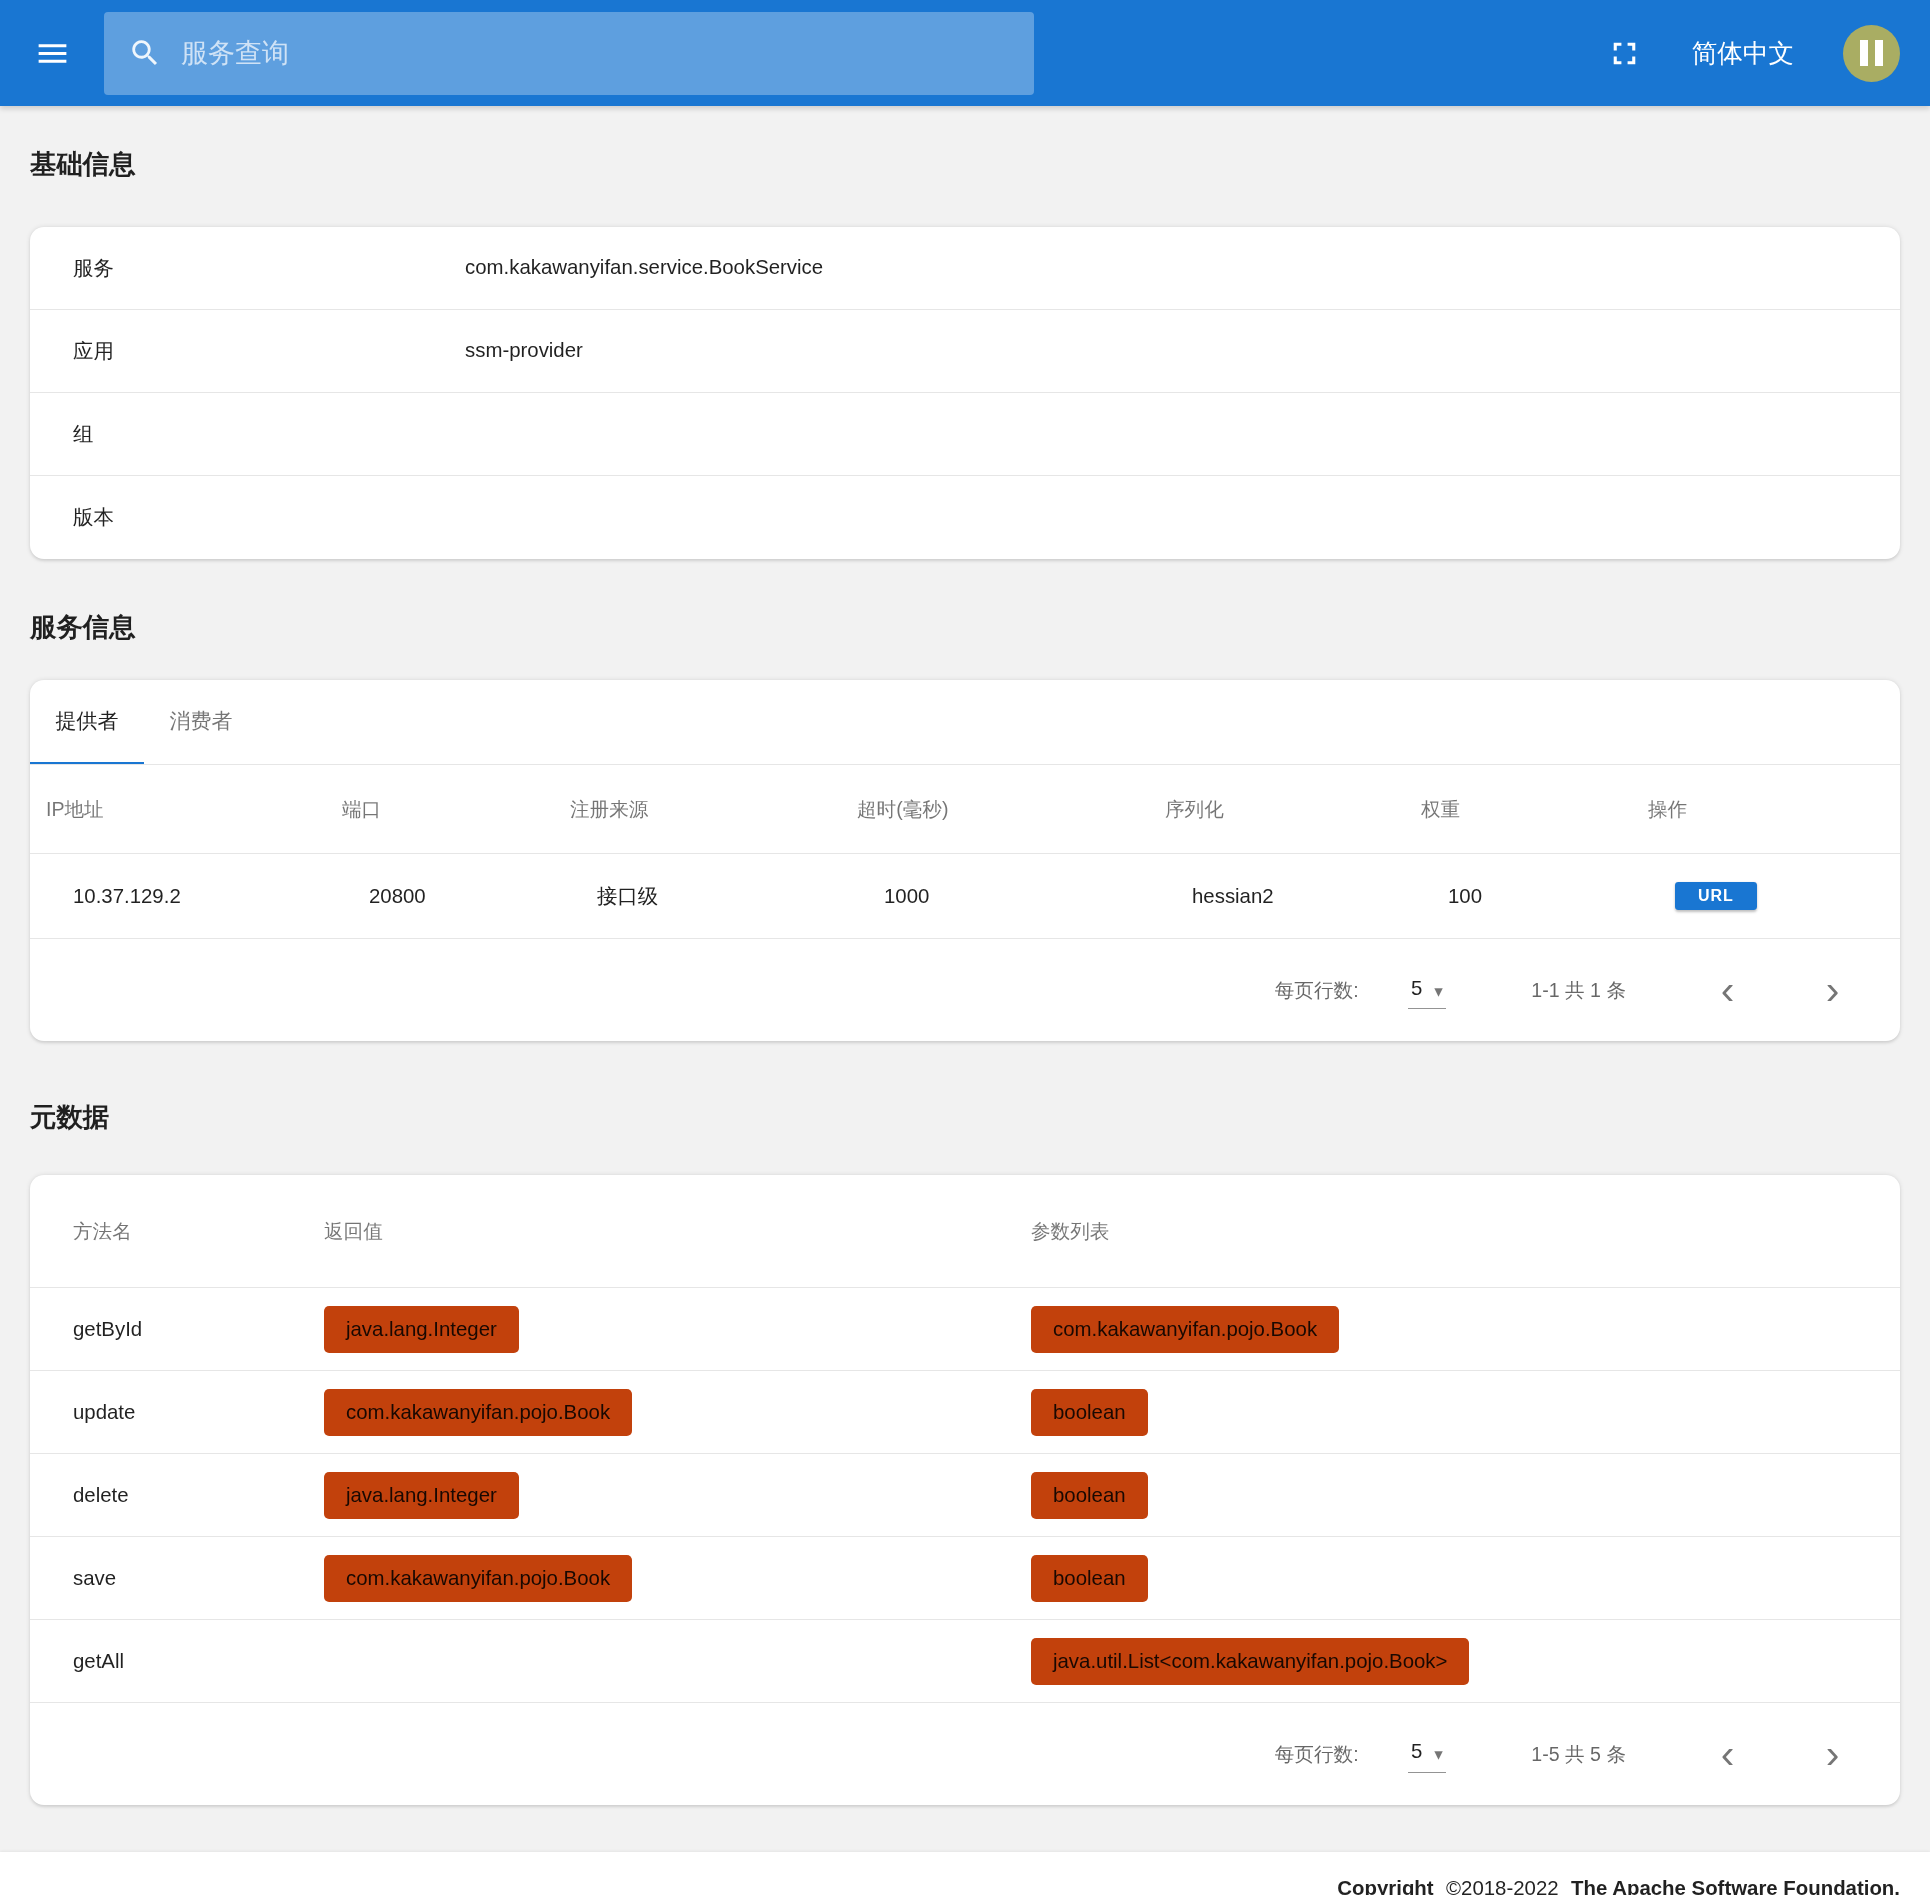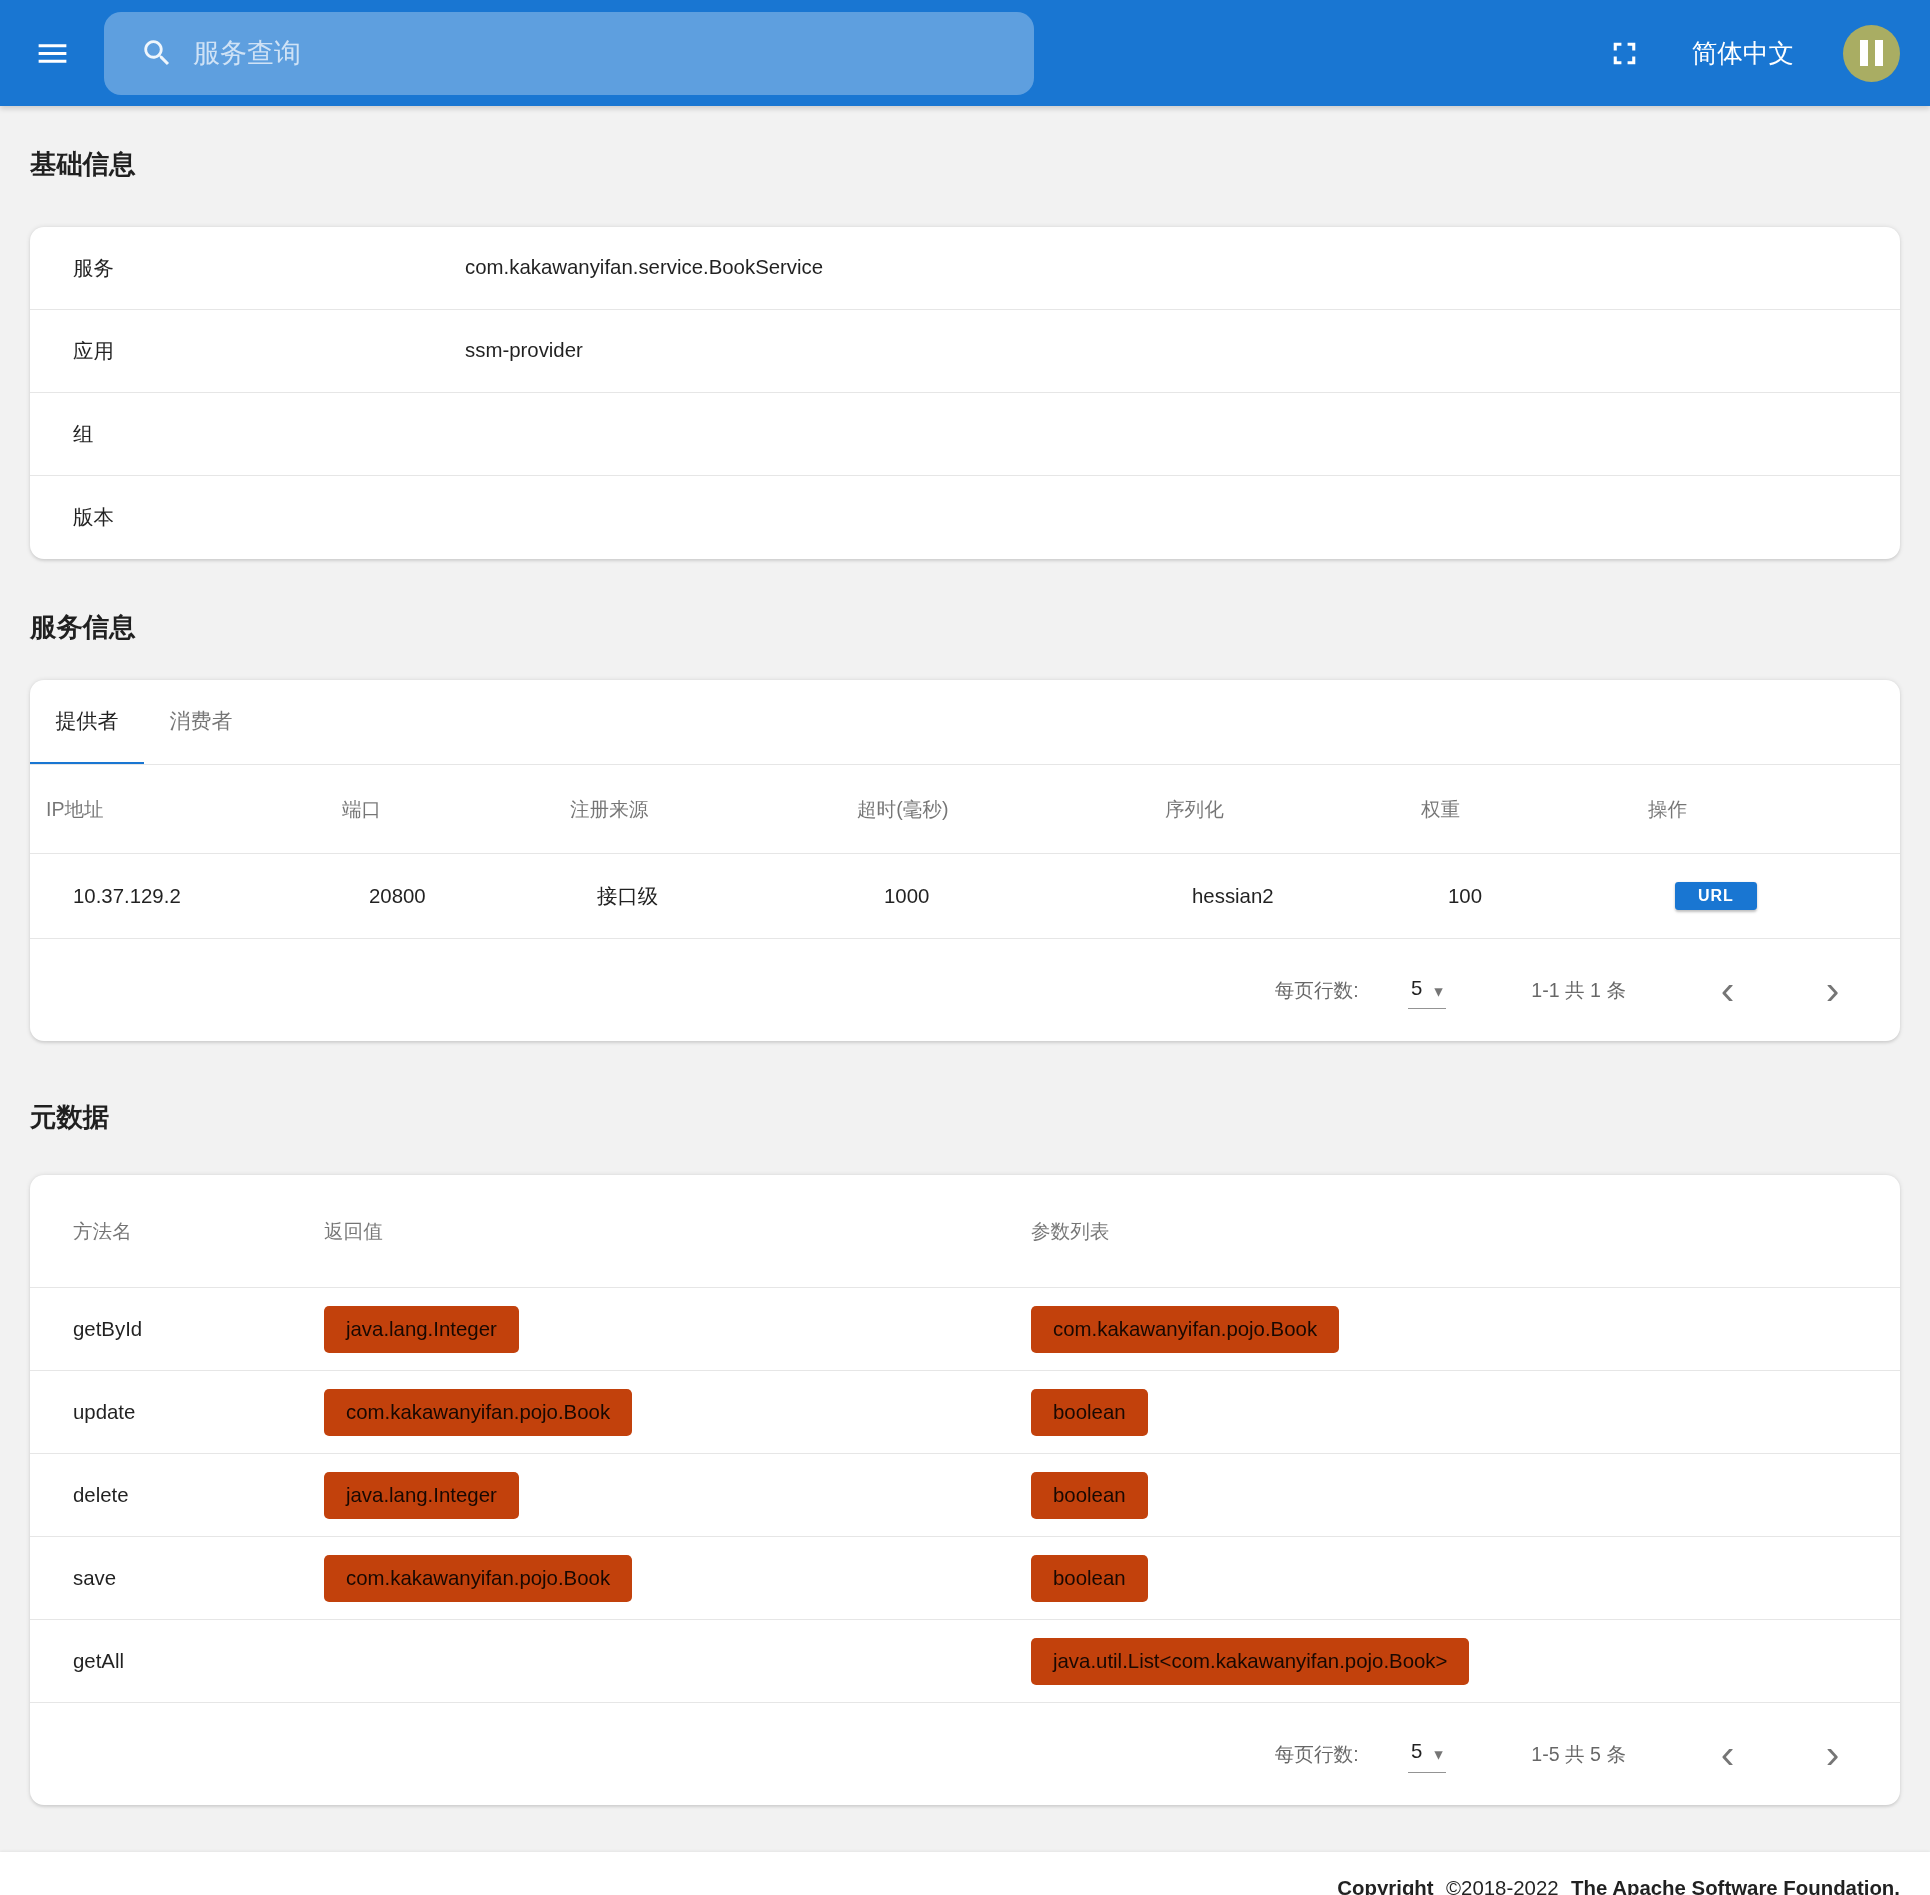--- a/index.html
+++ b/index.html
@@ -18,23 +18,23 @@
     display:flex; align-items:center;
     padding:0 30px;
     box-shadow:0 2.6px 5.1px rgba(0,0,0,0.15);
   }
   .hamburger { background:none; border:none; cursor:pointer; width:44px; height:44px; display:flex; align-items:center; justify-content:center; }
   .hamburger svg { width:37px; height:37px; fill:#ffffff; }
   .search {
     margin-left:30px;
     width:930px; height:83px;
     background:rgba(255,255,255,0.3);
-    border-radius:17px;
+    border-radius:4px;
     display:flex; align-items:center;
-    padding:0 36px;
+    padding:0 24px;
   }
   .search svg { width:34px; height:34px; fill:rgba(255,255,255,0.9); flex:0 0 auto; }
   .search input {
     flex:1; margin-left:19px;
     background:transparent; border:none; outline:none;
     font-size:27px; color:#ffffff;
     font-family:"Liberation Sans","DejaVu Sans",sans-serif;
   }
   .search input::placeholder { color:rgba(255,255,255,0.7); }
   .appbar-right { margin-left:auto; display:flex; align-items:center; gap:49px; }

